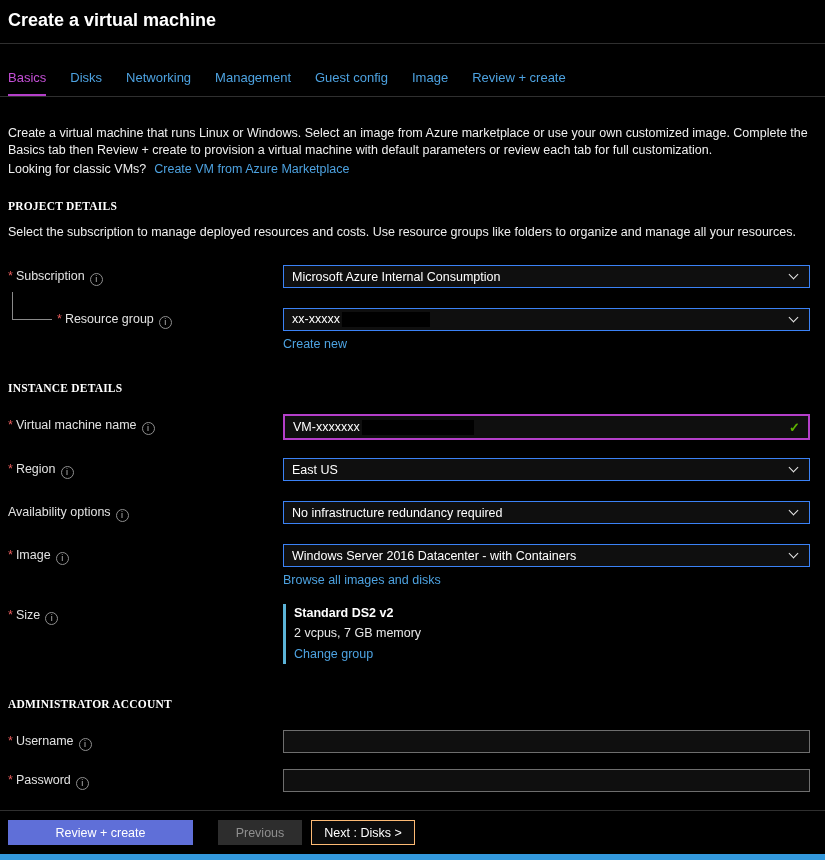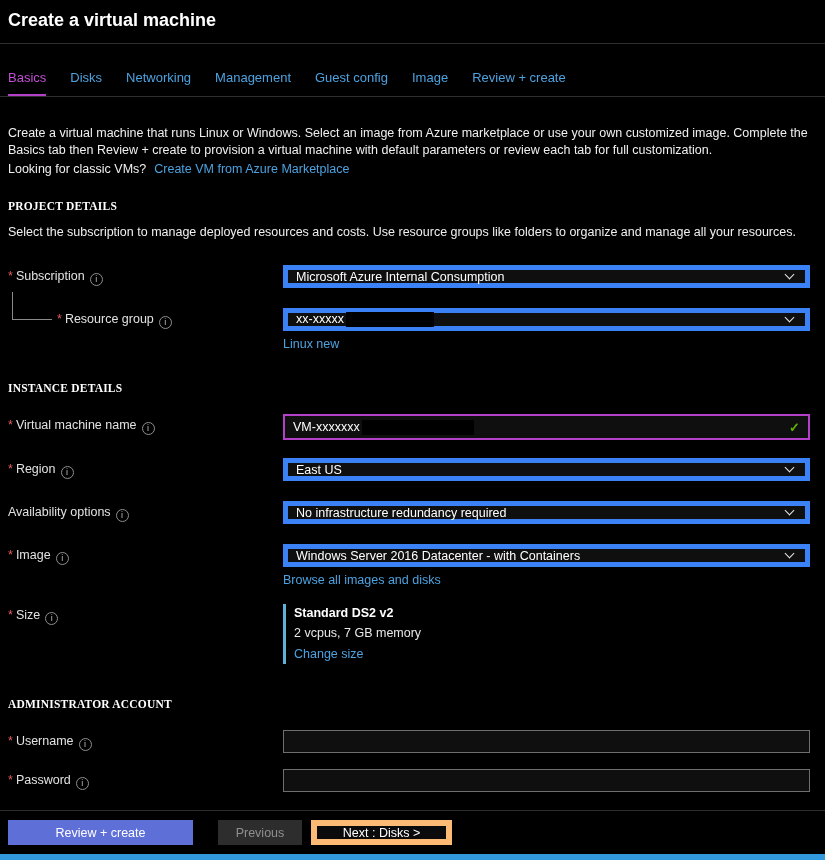--- a/index.html
+++ b/index.html
@@ -27,21 +27,21 @@
   .section-heading { margin-top:22px; font-size:11.5px; font-weight:bold; color:#fff; letter-spacing:.2px;font-family:Liberation Serif, serif; }
   .para { margin-top:12px; font-size:12.5px; line-height:17px; color:#f0f0f0; }
 
   
   .form-row { display:flex; align-items:flex-start; margin-top:20px; }
   .label-col { width:275px; flex:0 0 275px; position:relative; padding-top:4px; font-size:12.5px; color:#e2e2e2; }
   .field-col { flex:1; min-width:0; }
   .req { color:#e85d5d; margin-right:3px; }
   .info-icon { display:inline-flex; align-items:center; justify-content:center; width:13px; height:13px; border:1px solid #8f8f8f; border-radius:50%; font-size:9px; color:#bdbdbd; margin-left:5px; vertical-align:-2px; }
 
-  .select, .input { display:flex; align-items:center; height:23px; background:#0f0f0f; border:5px solid #3b82f6; padding:0 8px; font-size:12.5px; color:#fff; }
+  .select, .input { display:flex; align-items:center; height:23px; background:#0f0f0f; border:1px solid #3b82f6; padding:0 8px; font-size:12.5px; color:#fff; }
   .select { cursor:pointer; justify-content:space-between; }
   .select-value { white-space:nowrap; overflow:hidden; }
   .chevron { width:7px; height:7px; border-right:1.5px solid #e8e8e8; border-bottom:1.5px solid #e8e8e8; transform:rotate(45deg); margin-top:-4px; margin-right:4px; flex:0 0 auto; }
 
   .input.valid { height:26px; border:2px solid #b43fc9; }
   .check { color:#5db300; font-size:13px; margin-left:auto; font-weight:bold; }
   .redaction { display:inline-block; background:#000; height:15px; vertical-align:middle; margin-left:2px; }
   .redaction.rg { width:88px; }
   .redaction.vm { width:112px; }
 
@@ -56,21 +56,21 @@
   .size-specs { margin-top:6px; font-size:12.5px; color:#e8e8e8; }
   .size-block .link { display:inline-block; margin-top:7px; font-size:12.5px; }
 
   input.text-input { width:100%; height:23px; background:#0f0f0f; border:1px solid #6e6e6e; padding:0 8px; font-size:12.5px; color:#fff; font-family:"Liberation Sans", sans-serif; outline:none; }
 
   
   .footer { position:absolute; left:0; right:0; bottom:6px; height:44px; background:#000; border-top:1px solid #2f2f2f; display:flex; align-items:center; padding-left:8px; }
   .btn { height:25px; font-size:12.5px; font-family:"Liberation Sans", sans-serif; display:flex; align-items:center; justify-content:center; cursor:pointer; border:none; }
   .btn-primary { width:185px; background:#5f6fd8; color:#fff; }
   .btn-secondary { width:84px; margin-left:25px; background:#2d2d2d; color:#8f8f8f; }
-  .btn-outline { width:141px; margin-left:9px; background:#0b0b0b; border:6px solid #fdba74; color:#fff; }
+  .btn-outline { width:104px; margin-left:9px; background:#0b0b0b; border:1px solid #fdba74; color:#fff; }
 
   .bottom-bar { position:absolute; left:0; right:0; bottom:0; height:6px; background:#3399dd; }
 </style>
 </head>
 <body>
 
 <div class="page">
 
   <div class="hdr">
     <h1>Create a virtual machine</h1>
@@ -115,21 +115,21 @@
         <span class="connector"></span>
         <span class="indent-label">
           <span class="req">*</span><span>Resource group</span><span class="info-icon">i</span>
         </span>
       </div>
       <div class="field-col">
         <div class="select">
           <span class="select-value"><span>xx-xxxxx</span><span class="redaction rg"></span></span>
           <span class="chevron"></span>
         </div>
-        <a class="link under-link">Linux new</a>
+        <a class="link under-link">Create new</a>
       </div>
     </div>
 
     <h2 class="section-heading" style="margin-top:30px;">INSTANCE DETAILS</h2>
 
     <div class="form-row">
       <div class="label-col">
         <span class="req">*</span><span>Virtual machine name</span><span class="info-icon">i</span>
       </div>
       <div class="field-col">
@@ -179,21 +179,21 @@
     </div>
 
     <div class="form-row" style="margin-top:16px;">
       <div class="label-col">
         <span class="req">*</span><span>Size</span><span class="info-icon">i</span>
       </div>
       <div class="field-col">
         <div class="size-block">
           <div class="size-name">Standard DS2 v2</div>
           <div class="size-specs">2 vcpus, 7 GB memory</div>
-          <a class="link">Change size</a>
+          <a class="link">Change group</a>
         </div>
       </div>
     </div>
 
     <h2 class="section-heading" style="margin-top:34px;">ADMINISTRATOR ACCOUNT</h2>
 
     <div class="form-row">
       <div class="label-col">
         <span class="req">*</span><span>Username</span><span class="info-icon">i</span>
       </div>

